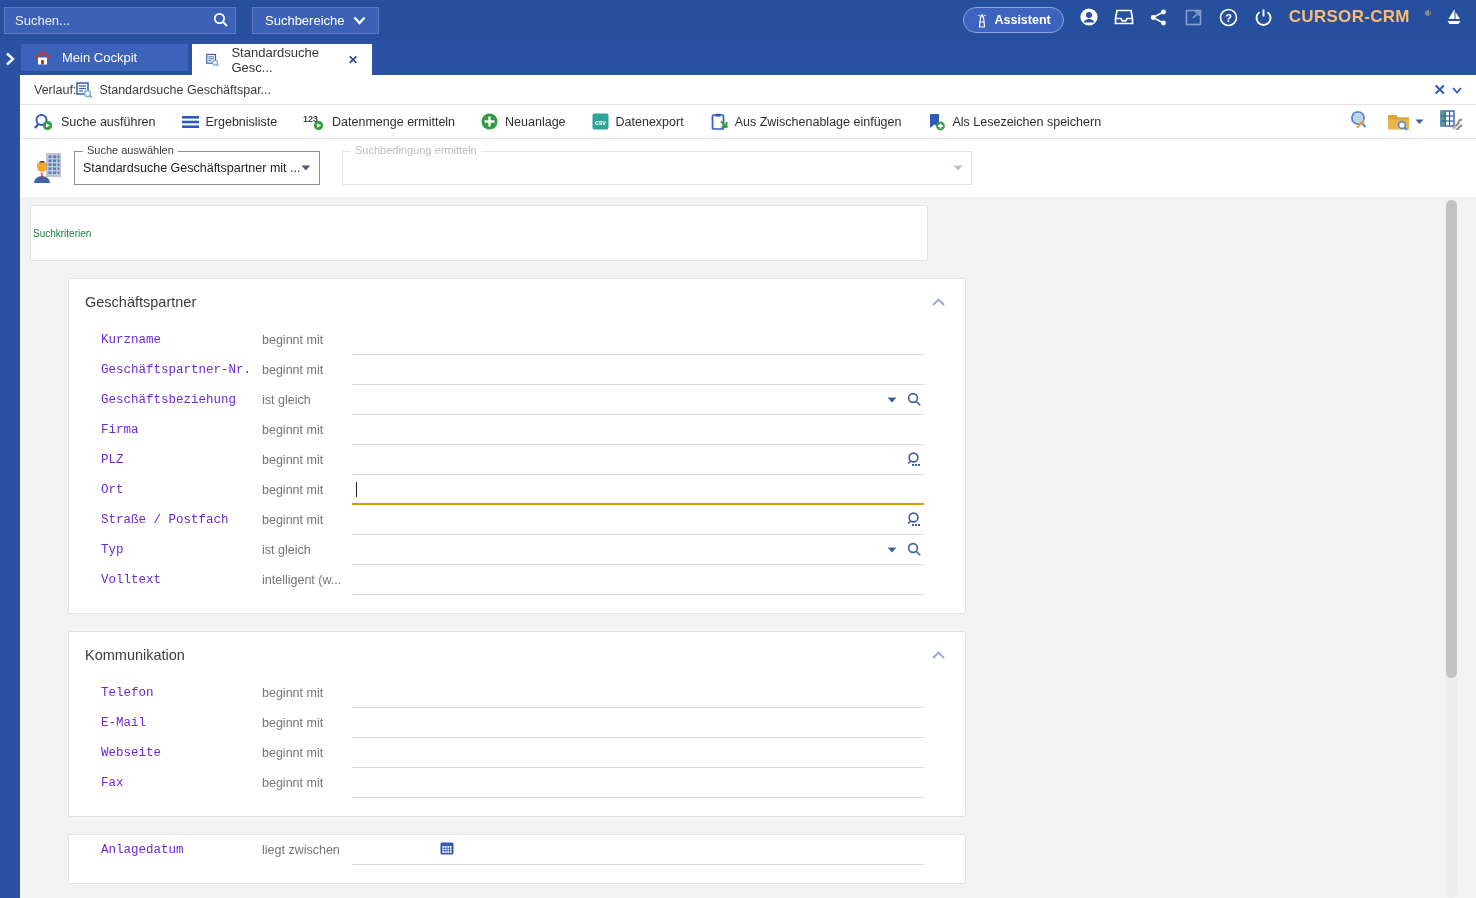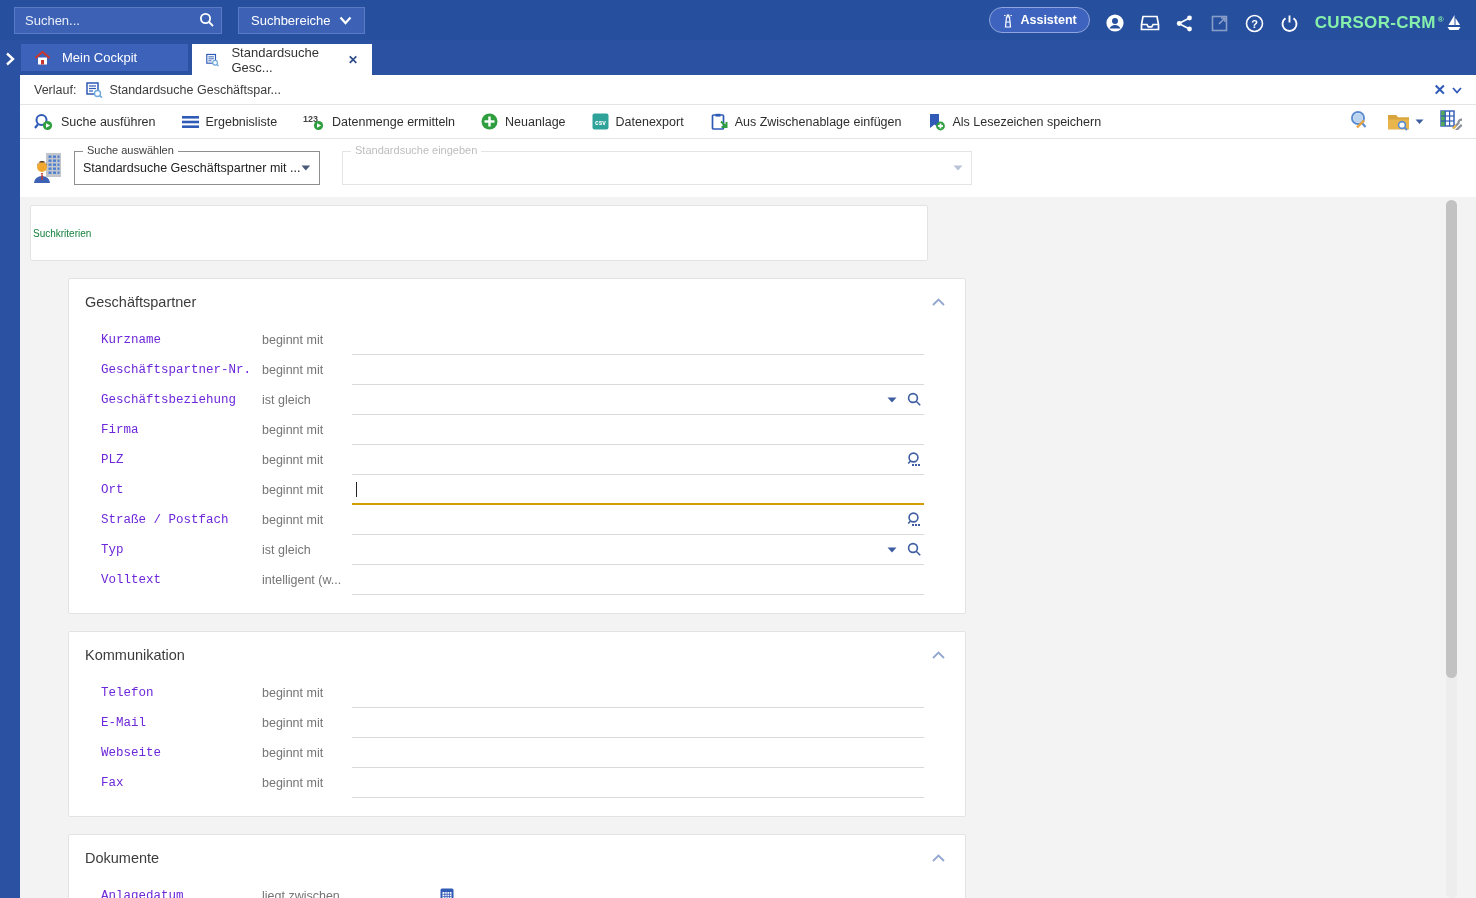--- a/index.html
+++ b/index.html
@@ -2,56 +2,56 @@
 <html><head>
 <meta charset="utf-8">
 <style>
   * { margin:0; padding:0; box-sizing:border-box; }
   html,body { width:1476px; height:898px; overflow:hidden; background:#F3F3F3;
               font-family:"Liberation Sans", sans-serif; }
 
   
   .topbar { position:absolute; left:0; top:0; width:1476px; height:40px;
             background:#264F9E; display:flex; align-items:center; }
-  .search-wrap { position:relative; margin-left:14px; width:208px; height:27px; }
+  .search-wrap { position:relative; margin-left:4px; width:232px; height:27px; }
   .search-wrap input { width:100%; height:100%; background:#3D62B5; border:1px solid #5A7BC4;
             color:#fff; font-size:13px; padding:0 30px 0 10px; outline:none;
             font-family:"Liberation Sans", sans-serif; }
   .search-wrap input::placeholder { color:#E9EEF9; opacity:1; }
   .search-wrap .mag { position:absolute; right:7px; top:5px; }
   .areas-btn { margin-left:16px; height:27px; background:#3D62B5; border:1px solid #5A7BC4;
             color:#fff; font-size:13px; display:flex; align-items:center; gap:8px;
             padding:0 12px; cursor:pointer; }
-  .topbar-right { margin-left:auto; display:flex; align-items:flex-end; gap:15px; padding-right:14px;padding-left:25px; }
+  .topbar-right { margin-left:auto; display:flex; align-items:flex-start; gap:15px; padding-right:14px;padding-left:25px; }
   .assist-btn { height:26px; border:1px solid #8FA5DC; border-radius:13px; background:#3D63BE;
             color:#fff; font-size:12.5px; font-weight:bold; display:flex; align-items:center;
             gap:6px; padding:0 12px; cursor:pointer; }
   .tb-icon { width:20px; height:20px; display:flex; align-items:center; justify-content:center; cursor:pointer; }
-  .brand { color:#86efac; font-size:17px; font-weight:bold; letter-spacing:.3px; display:flex; align-items:flex-start; gap:2px; cursor:default; }
+  .brand { color:#fdba74; font-size:17px; font-weight:bold; letter-spacing:.3px; display:flex; align-items:flex-start; gap:15px; cursor:default; }
   .brand sup { font-size:8px; margin-top:2px; }
 
   
   .tabrow { position:absolute; left:0; top:40px; width:1476px; height:35px; background:#2B52A2; }
   .tab { position:absolute; top:4px; display:flex; align-items:center; gap:12px;
          font-size:13px; padding:0 14px; cursor:pointer; }
   .tab.cockpit { left:21px; width:167px; height:27px; background:#3C62BA; color:#fff; }
   .tab.active  { left:192px; width:180px; height:31px; background:#fff; color:#333; }
   .tab .close { margin-left:auto; font-size:12px; font-weight:bold; color:#2B4A86; cursor:pointer; }
 
   
   .left-strip { position:absolute; left:0; top:40px; width:20px; height:858px; background:#2B52A2; }
   .left-strip .expander { position:absolute; left:1px; top:10px; width:18px; height:18px;
          color:#fff; cursor:pointer; display:flex; align-items:center; justify-content:center; }
 
   
   .content { position:absolute; left:20px; top:75px; width:1456px; height:823px; background:#F3F3F3; }
 
   .verlauf-row { height:30px; background:#fff; border-bottom:1px solid #E4E4E4;
          display:flex; align-items:center; padding:0 12px 0 14px; font-size:12.5px; color:#3C3C3C; }
-  .verlauf-row .crumb { display:flex; align-items:center; gap:6px; margin-left:10px; cursor:pointer; }
+  .verlauf-row .crumb { display:flex; align-items:center; gap:6px; cursor:pointer; }
   .verlauf-row .spacer { flex:1; }
   .verlauf-row .vx { color:#2F5BB7; font-size:15px; font-weight:bold; cursor:pointer; padding:0 4px; }
   .verlauf-row .vcaret { cursor:pointer; padding:0 2px; }
 
   .toolbar { height:34px; background:#fff; border-bottom:1px solid #E4E4E4;
          display:flex; align-items:center; gap:26px; padding:0 14px; }
   .tb-btn { display:flex; align-items:center; gap:7px; font-size:12.5px; color:#2E2E2E; cursor:pointer; white-space:nowrap; }
   .toolbar .spacer { flex:1; }
   .tb-right { display:flex; align-items:center; gap:16px; }
 
@@ -349,21 +349,21 @@
         <rect x="9.4" y="24" width="1.4" height="5" fill="#C9372C"></rect>
     </svg>
     <div class="fld search-select">
       <span class="flabel">Suche auswählen</span>
       <span class="fvalue">Standardsuche Geschäftspartner mit ...</span>
       <svg class="fcaret" width="10" height="6" viewBox="0 0 10 6">
           <path d="M0.5 0.5 L5 5.5 L9.5 0.5 Z" fill="#4A5B7A"></path>
         </svg>
     </div>
     <div class="fld condition">
-      <span class="flabel">Standardsuche eingeben</span>
+      <span class="flabel">Suchbedingung ermitteln</span>
       <svg class="fcaret" width="10" height="6" viewBox="0 0 10 6">
           <path d="M0.5 0.5 L5 5.5 L9.5 0.5 Z" fill="#B9C2D6"></path>
         </svg>
     </div>
   </div>
 
   <div class="gray-body">
     <div class="card title-card">
       <span class="ttl">Suchkriterien</span>
     </div>
@@ -481,28 +481,20 @@
             <span class="crit-op">beginnt mit</span>
             <div class="crit-input"></div>
           </div>
           <div class="crit-row">
             <span class="crit-label">Fax</span>
             <span class="crit-op">beginnt mit</span>
             <div class="crit-input"></div>
           </div>
         </div>
         <div class="card section-card">
-          <div class="sec-head">
-            <span class="sttl">Dokumente</span>
-            <span class="collapse">
-              <svg width="13" height="8" viewBox="0 0 13 8">
-                <path d="M1 7 L6.5 1.5 L12 7" fill="none" stroke="#93A6CF" stroke-width="1.8"></path>
-              </svg>
-            </span>
-          </div>
           <div class="crit-row">
             <span class="crit-label">Anlagedatum</span>
             <span class="crit-op">liegt zwischen</span>
             <div class="crit-input">
               <svg class="cal" width="14" height="14" viewBox="0 0 14 14">
                 <rect x="0.5" y="1.5" width="13" height="12" rx="1.5" fill="#2F5BB7"></rect>
                 <rect x="2.5" y="5" width="9" height="7" fill="#fff"></rect>
                 <g stroke="#2F5BB7" stroke-width="0.8">
                   <line x1="2.5" y1="7.3" x2="11.5" y2="7.3"></line>
                   <line x1="2.5" y1="9.6" x2="11.5" y2="9.6"></line>

